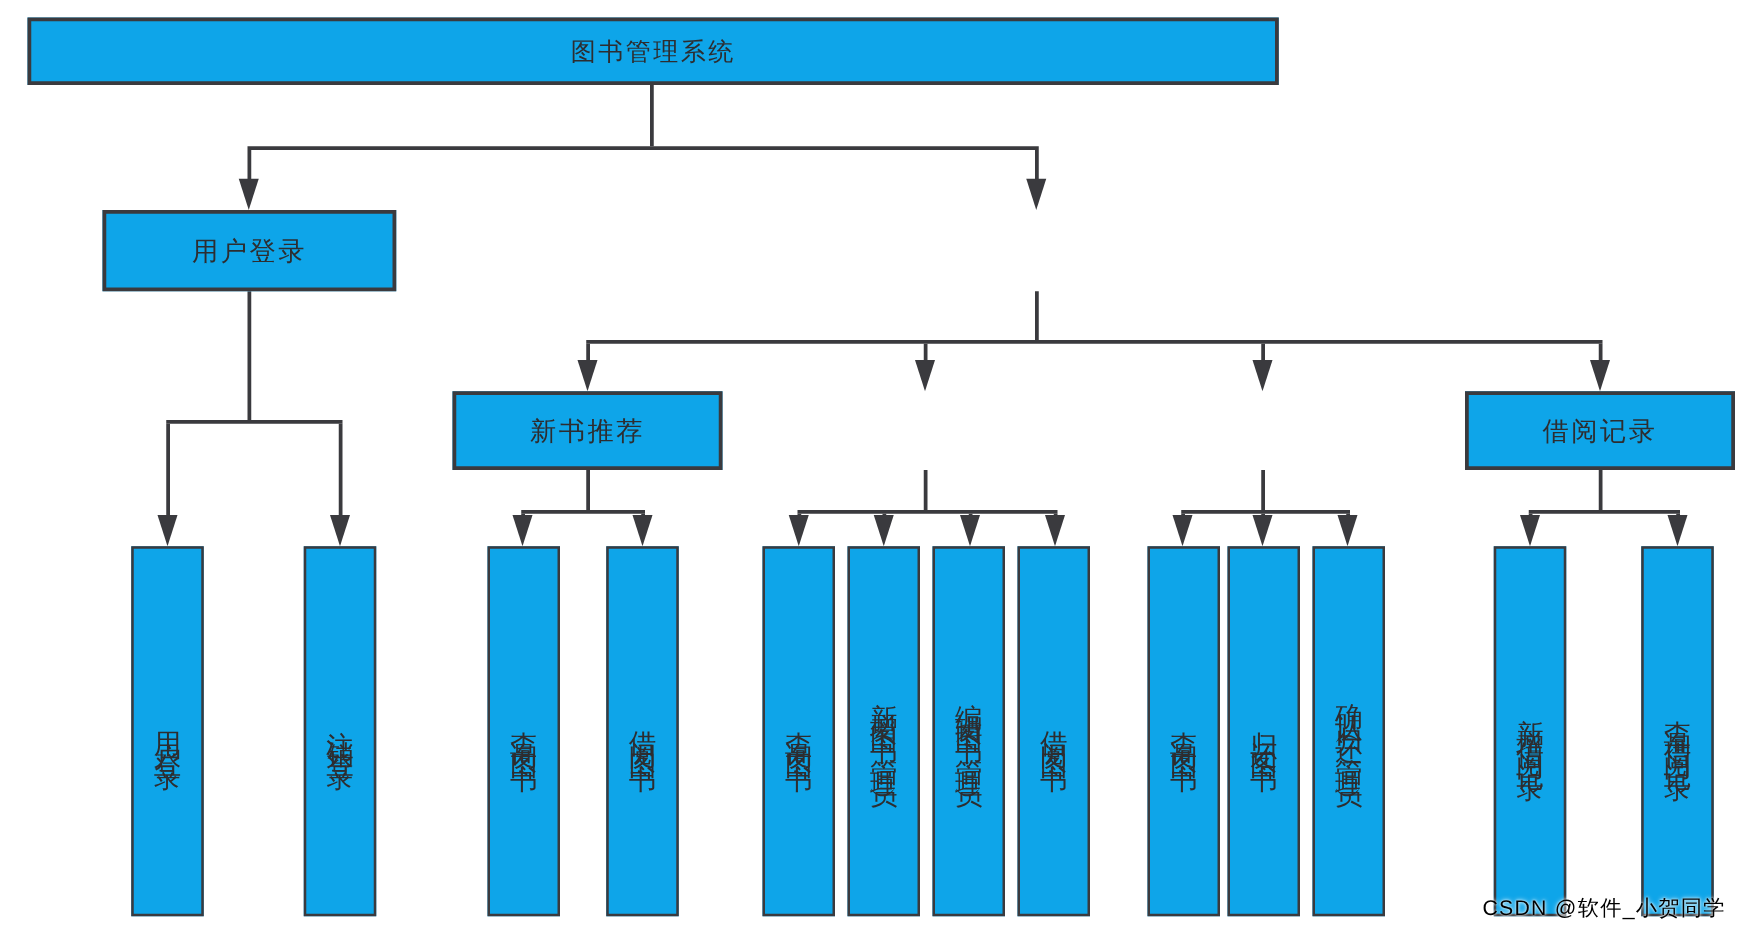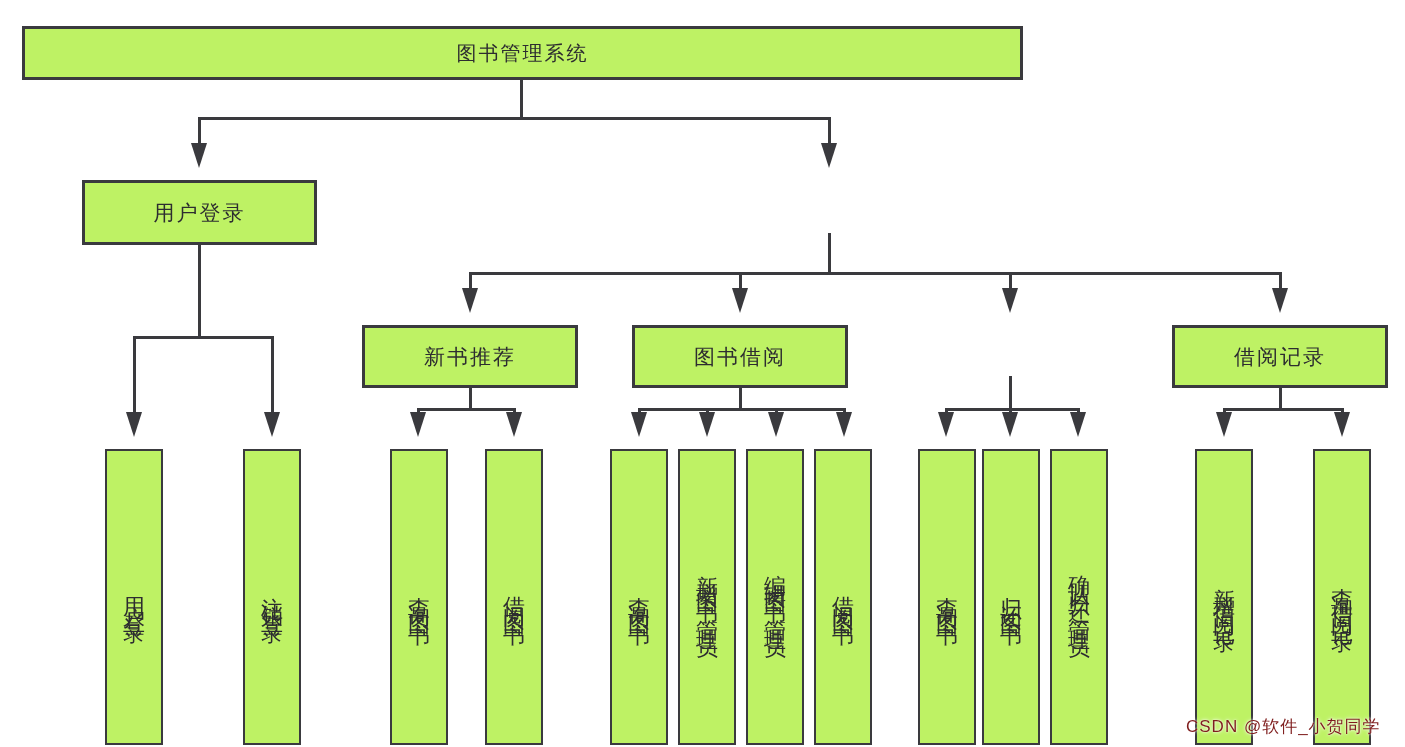--- a/index.html
+++ b/index.html
@@ -1,34 +1,34 @@
 <!DOCTYPE html>
 <html><head>
 <meta charset="utf-8">
 <style>
   html,body{margin:0;padding:0;background:#ffffff;}
   body{font-family:"Liberation Sans","DejaVu Sans",sans-serif;}
   .canvas{position:relative;width:1405px;height:747px;background:#ffffff;overflow:hidden;}
 
   
-  .box{position:absolute;background:#bef264;border:3px solid #3a3a3e;box-sizing:border-box;
-       display:flex;align-items:center;justify-content:center;margin-top:12px;}
+  .box{position:absolute;background:#0ea5e9;border:3px solid #3a3a3e;box-sizing:border-box;
+       display:flex;align-items:center;justify-content:center;}
   .leafbox{border-width:2px;}
   .hlabel{font-size:21px;color:#2d2d30;letter-spacing:2px;white-space:nowrap;}
   .rootlabel{font-size:20px;}
   .vlabel{writing-mode:vertical-rl;text-orientation:mixed;font-size:22px;letter-spacing:9px;
           color:#2d2d30;line-height:1;white-space:nowrap;}
 
   
   .line{position:absolute;background:#3a3a3e;}
   .arr{position:absolute;width:0;height:0;border-left:8px solid transparent;
        border-right:8px solid transparent;border-top:25px solid #3a3a3e;}
 
   
-  .watermark{position:absolute;left:1186px;top:715px;font-size:17px;color:#7f1d1d;
+  .watermark{position:absolute;left:1186px;top:715px;font-size:17px;color:#000000;
              letter-spacing:1px;z-index:9;white-space:nowrap;
              text-shadow:0 0 2px #ffffff,0 0 4px #ffffff;}
 </style>
 </head>
 <body>
 
 <div class="canvas">
 
   <div class="line" style="left:520px;top:68px;width:3px;height:49px;"></div>
   <div class="line" style="left:198px;top:117px;width:633px;height:3px;"></div>
@@ -93,23 +93,20 @@
     <span class="hlabel rootlabel">图书管理系统</span>
   </div>
 
   <div class="box" style="left:82px;top:168px;width:235px;height:65px;">
     <span class="hlabel">用户登录</span>
   </div>
 
   <div class="box" style="left:362px;top:313px;width:216px;height:63px;">
     <span class="hlabel">新书推荐</span>
   </div>
-  <div class="box" style="left:632px;top:313px;width:216px;height:63px;">
-    <span class="hlabel">图书借阅</span>
-  </div>
   <div class="box" style="left:1172px;top:313px;width:216px;height:63px;">
     <span class="hlabel">借阅记录</span>
   </div>
 
   <div class="box leafbox" style="left:105px;top:437px;width:58px;height:296px;">
     <span class="vlabel">用户登录</span>
   </div>
   <div class="box leafbox" style="left:243px;top:437px;width:58px;height:296px;">
     <span class="vlabel">注销登录</span>
   </div>

